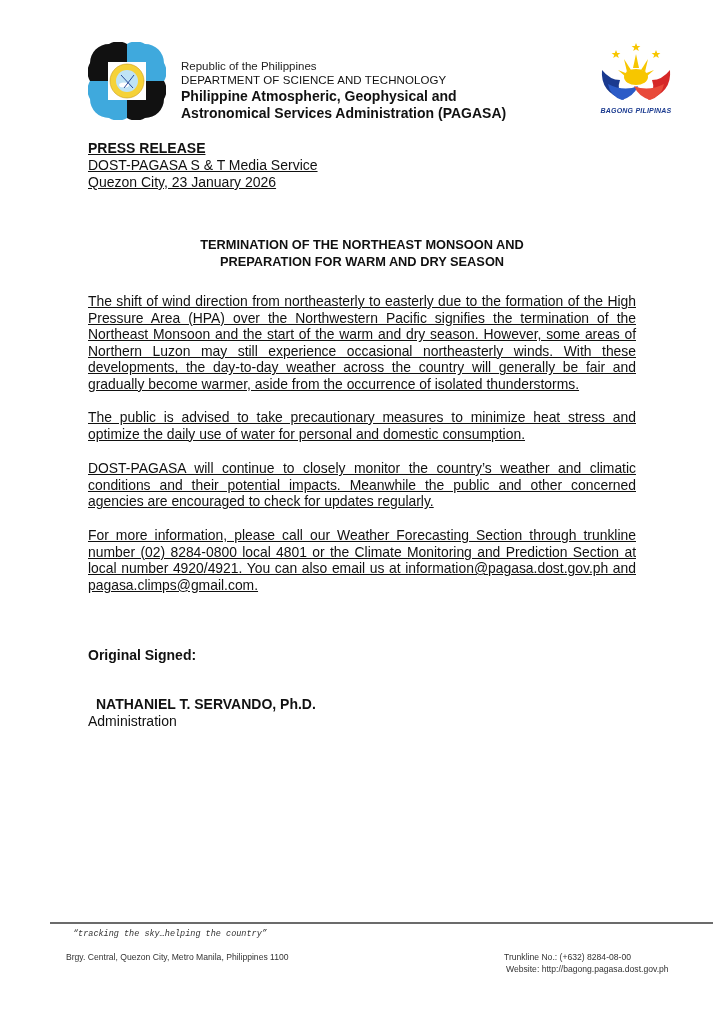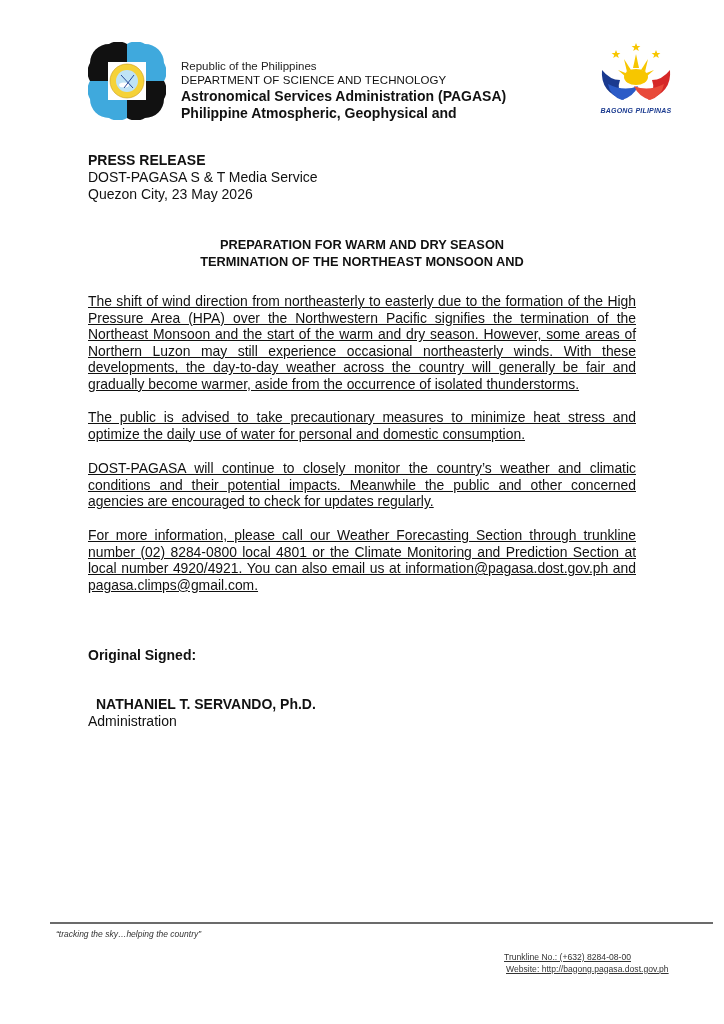--- a/index.html
+++ b/index.html
@@ -12,45 +12,45 @@
   .hdr-text { left: 181px; top: 53px; line-height: 1; }
   .hdr-republic { font-size: 11.5px; color: #222; display:block; margin-bottom: 2px; margin-top: 8px; }
   .hdr-dept { font-size: 11.5px; font-weight: normal; display:block; margin-bottom: 2px; letter-spacing: 0.1px; }
   .hdr-agency { font-size: 14px; font-weight: bold; display:block; line-height: 17px; }
 
   #bagong-logo { left: 594px; top: 40px; width: 84px; height: 78px; }
   .bagong-caption { position:absolute; left: 0; top: 67px; width: 84px; text-align:center;
                     font-size: 7px; font-weight: bold; font-style: italic; color: #1a3a8f; letter-spacing: 0.2px; }
 
   
-  .pr-block { left: 88px; top: 152px; font-size: 14px; line-height: 17px; }
+  .pr-block { left: 88px; top: 140px; font-size: 14px; line-height: 17px; text-decoration: underline; }
   .pr-label { font-weight: bold; display:block; }
   .pr-line { display:block; }
 
   .title { left: 88px; top: 236px; width: 548px; text-align: center; font-weight: bold;
            font-size: 12.8px; line-height: 17px; }
   .title span { display:block; }
 
   .body-p { left: 88px; width: 548px; font-size: 13.9px; line-height: 16.6px; text-align: justify; margin: 0; text-decoration: underline; }
   #p1 { top: 293px; }
   #p2 { top: 409px; }
   #p3 { top: 460px; }
   #p4 { top: 527px; }
 
   .signed { left: 88px; top: 647px; font-size: 14px; font-weight: bold; }
   .sig-name { left: 88px; top: 696px; font-size: 14px; font-weight: bold; padding-left: 8px; }
   .sig-title { left: 88px; top: 713px; font-size: 14px; }
 
   
   .footer-rule { left: 50px; top: 922px; width: 663px; height: 2px; background: #6b6b6b; }
-  .tagline { left: 56px; top: 929px; font-size: 8.5px; font-style: italic; color: #333; }
+  .tagline { left: 73px; top: 929px; font-size: 8.5px; font-style: italic; color: #333; font-family: Liberation Mono, monospace; }
   .addr { left: 66px; top: 952px; font-size: 8.6px; color: #333; line-height: 11.5px; }
   .addr span { display:block; }
   .contact { left: 504px; top: 952px; font-size: 8.6px; color: #333; line-height: 11.5px; }
-  .contact span { display:block;text-decoration:underline; }
+  .contact span { display:block; }
   .contact .web { padding-left: 2px; text-align: right; }
 </style>
 </head>
 <body>
 
 <div id="dost-logo" class="abs">
   <svg width="78" height="78" viewBox="0 0 78 78">
 
     <g>
 
@@ -72,22 +72,22 @@
     <ellipse cx="36" cy="43" rx="5" ry="2.5" fill="#fff"></ellipse>
     <line x1="33" y1="33" x2="45" y2="46" stroke="#1a3a8f" stroke-width="0.9"></line>
     <line x1="46" y1="33" x2="36" y2="46" stroke="#1a3a8f" stroke-width="0.9"></line>
     <circle cx="39" cy="39" r="17" fill="none" stroke="#c99a1a" stroke-width="0.6"></circle>
   </svg>
 </div>
 
 <div class="abs hdr-text">
   <span class="hdr-republic">Republic of the Philippines</span>
   <span class="hdr-dept">DEPARTMENT OF SCIENCE AND TECHNOLOGY</span>
+  <span class="hdr-agency">Philippine Atmospheric, Geophysical and</span>
   <span class="hdr-agency">Astronomical Services Administration (PAGASA)</span>
-  <span class="hdr-agency">Philippine Atmospheric, Geophysical and</span>
 </div>
 
 <div id="bagong-logo" class="abs">
   <svg width="84" height="66" viewBox="0 0 84 66">
 
     <polygon points="22,10 23.2,13 26.4,13 23.8,15 24.8,18 22,16.2 19.2,18 20.2,15 17.6,13 20.8,13" fill="#f7c600"></polygon>
     <polygon points="42,3 43.2,6 46.4,6 43.8,8 44.8,11 42,9.2 39.2,11 40.2,8 37.6,6 40.8,6" fill="#f7c600"></polygon>
     <polygon points="62,10 63.2,13 66.4,13 63.8,15 64.8,18 62,16.2 59.2,18 60.2,15 57.6,13 60.8,13" fill="#f7c600"></polygon>
 
     <g fill="#f7c600">
@@ -103,37 +103,38 @@
     <path d="M14 44 Q30 52 44 46 Q40 56 28 60 Q16 56 14 44 Z" fill="#2b5bc7"></path>
     <path d="M76 30 Q78 52 54 60 Q62 50 58 40 Q68 40 76 30 Z" fill="#d62828"></path>
     <path d="M70 44 Q54 52 40 46 Q44 56 56 60 Q68 56 70 44 Z" fill="#e84a3a"></path>
   </svg>
   <div class="bagong-caption">BAGONG PILIPINAS</div>
 </div>
 
 <div class="abs pr-block">
   <span class="pr-label">PRESS RELEASE</span>
   <span class="pr-line">DOST-PAGASA S &amp; T Media Service</span>
-  <span class="pr-line">Quezon City, 23 May 2026</span>
+  <span class="pr-line">Quezon City, 23 January 2026</span>
 </div>
 
 <div class="abs title">
+  <span>TERMINATION OF THE NORTHEAST MONSOON AND</span>
   <span>PREPARATION FOR WARM AND DRY SEASON</span>
-  <span>TERMINATION OF THE NORTHEAST MONSOON AND</span>
 </div>
 
 <p id="p1" class="abs body-p">The shift of wind direction from northeasterly to easterly due to the formation of the High Pressure Area (HPA) over the Northwestern Pacific signifies the termination of the Northeast Monsoon and the start of the warm and dry season. However, some areas of Northern Luzon may still experience occasional northeasterly winds. With these developments, the day-to-day weather across the country will generally be fair and gradually become warmer, aside from the occurrence of isolated thunderstorms.</p>
 <p id="p2" class="abs body-p">The public is advised to take precautionary measures to minimize heat stress and optimize the daily use of water for personal and domestic consumption.</p>
 <p id="p3" class="abs body-p">DOST-PAGASA will continue to closely monitor the country’s weather and climatic conditions and their potential impacts. Meanwhile the public and other concerned agencies are encouraged to check for updates regularly.</p>
 <p id="p4" class="abs body-p">For more information, please call our Weather Forecasting Section through trunkline number (02) 8284-0800 local 4801 or the Climate Monitoring and Prediction Section at local number 4920/4921. You can also email us at information@pagasa.dost.gov.ph and pagasa.climps@gmail.com.</p>
 
 <div class="abs signed">Original Signed:</div>
 <div class="abs sig-name">NATHANIEL T. SERVANDO, Ph.D.</div>
 <div class="abs sig-title">Administration</div>
 
 <div class="abs footer-rule"></div>
 <div class="abs tagline">“tracking the sky…helping the country”</div>
 <div class="abs addr">
+  <span>Brgy. Central, Quezon City, Metro Manila, Philippines 1100</span>
 </div>
 <div class="abs contact">
   <span>Trunkline No.: (+632) 8284-08-00</span>
   <span class="web">Website:  http://bagong.pagasa.dost.gov.ph</span>
 </div>
 
 </body></html>

